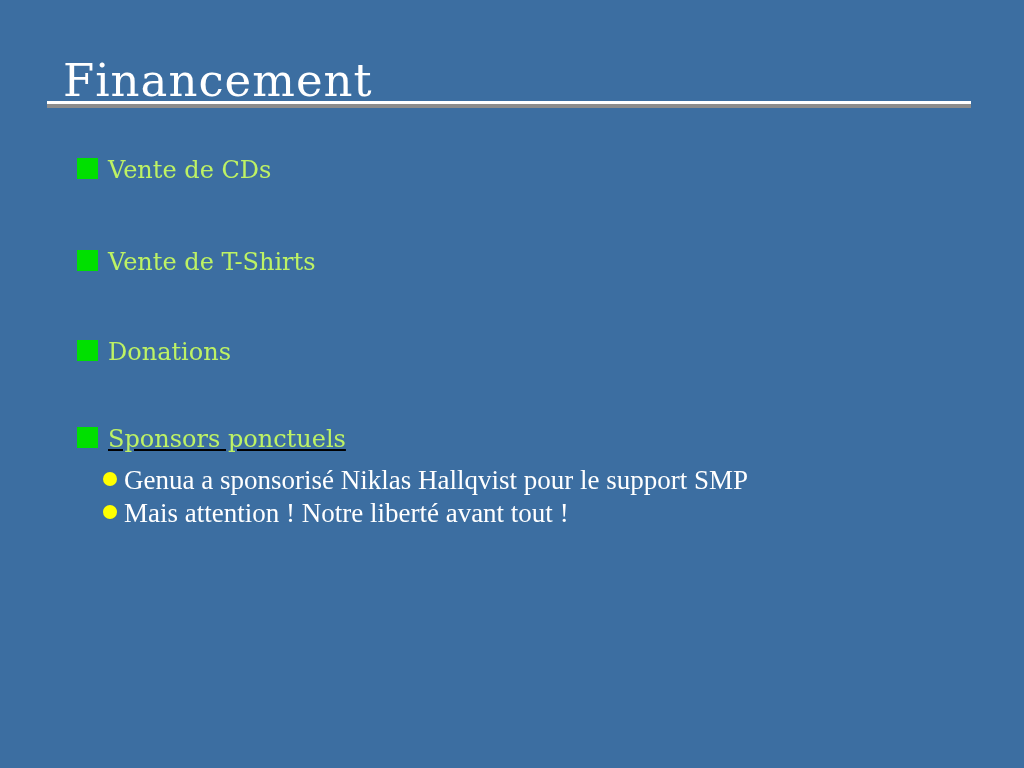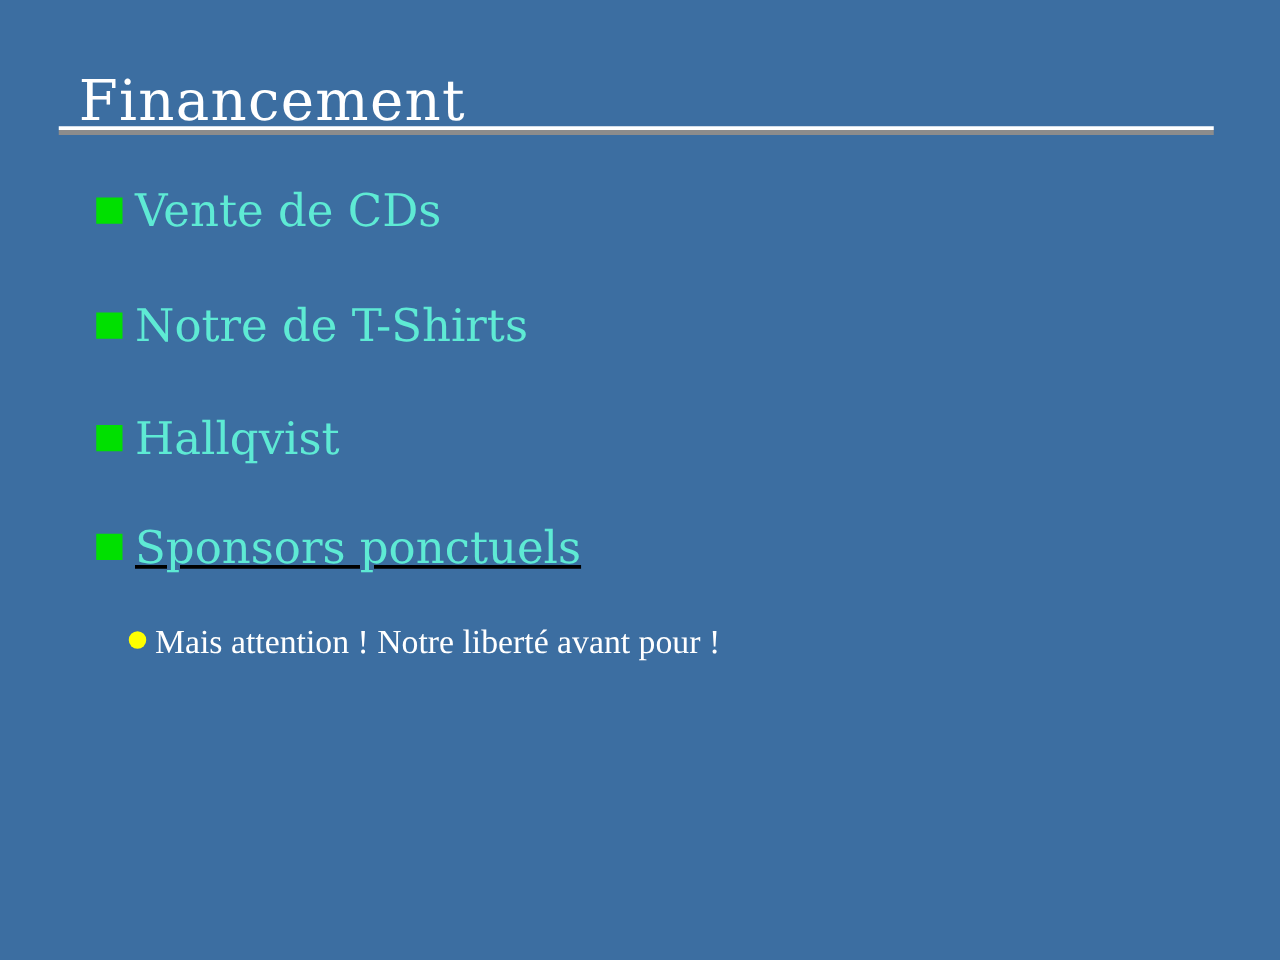--- a/index.html
+++ b/index.html
@@ -49,22 +49,22 @@
   }
   .bullet-item .sq {
     width: 21px;
     height: 21px;
     background: #00e000;
     margin-top: 9px;
     margin-right: 10px;
     flex: 0 0 auto;
   }
   .bullet-item .label {
-    color: #5eead4;
-    font-size: 36px;
+    color: #bef264;
+    font-size: 24px;
     line-height: 42px;
   }
   .item-1 { top: 149px; }
   .item-2 { top: 241px; }
   .item-3 { top: 331px; }
   .item-4 { top: 418px; text-decoration: underline; }
   .sub-item {
     position: absolute;
     left: 103px;
     display: flex;
@@ -99,33 +99,37 @@
 
   <div class="title-rule"></div>
 
   <div class="bullet-item item-1">
     <span class="sq"></span>
     <span class="label">Vente de CDs</span>
   </div>
 
   <div class="bullet-item item-2">
     <span class="sq"></span>
-    <span class="label">Notre de T-Shirts</span>
+    <span class="label">Vente de T-Shirts</span>
   </div>
 
   <div class="bullet-item item-3">
     <span class="sq"></span>
-    <span class="label">Hallqvist</span>
+    <span class="label">Donations</span>
   </div>
 
   <div class="bullet-item item-4">
     <span class="sq"></span>
     <span class="label">Sponsors ponctuels</span>
   </div>
 
+  <div class="sub-item sub-1">
+    <span class="dot"></span>
+    <span class="label">Genua a sponsorisé Niklas Hallqvist pour le support SMP</span>
+  </div>
 
   <div class="sub-item sub-2">
     <span class="dot"></span>
-    <span class="label">Mais attention ! Notre liberté avant pour !</span>
+    <span class="label">Mais attention ! Notre liberté avant tout !</span>
   </div>
 
 
 </div>
 
 </body></html>

